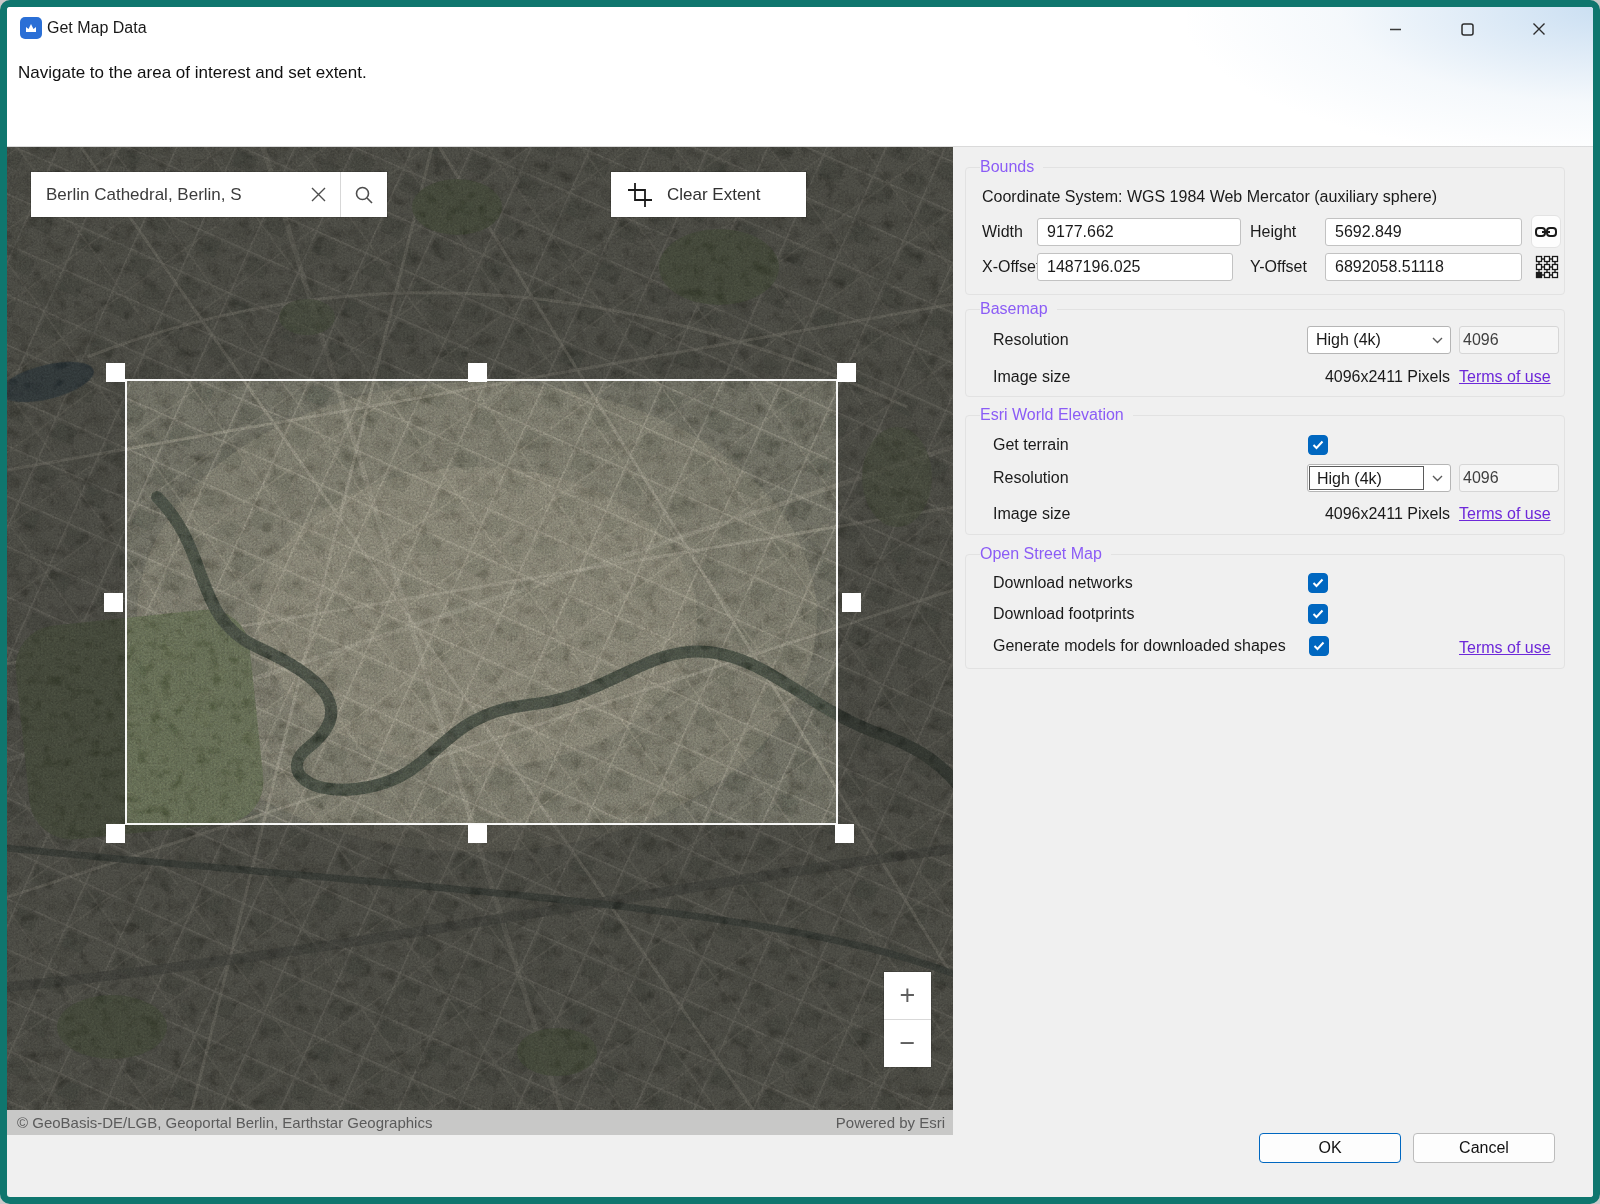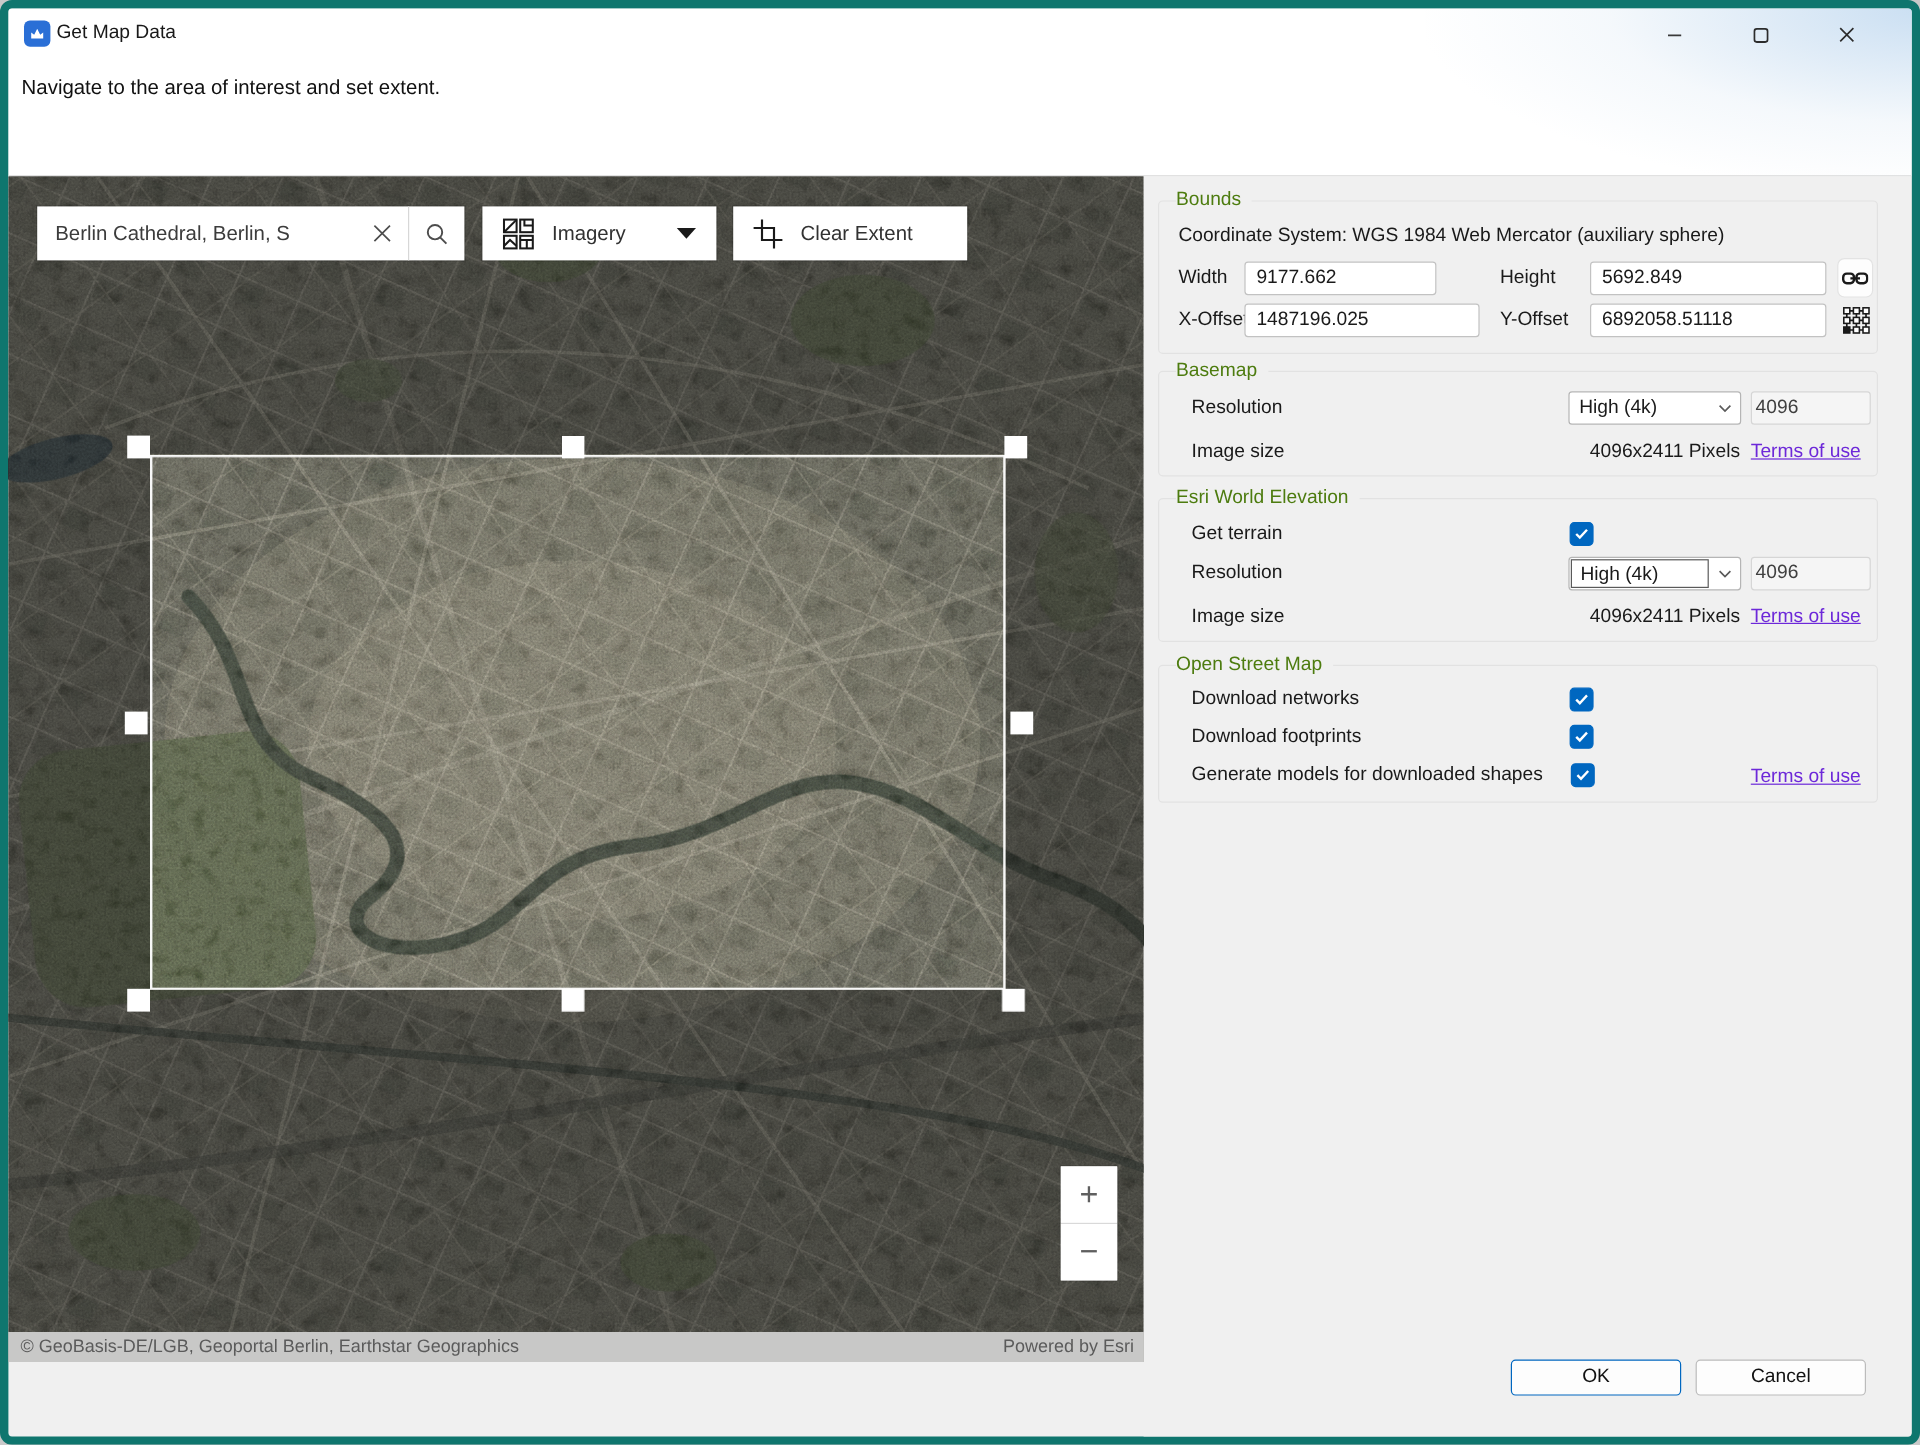--- a/index.html
+++ b/index.html
@@ -44,21 +44,21 @@
   .zoomctl .zsep { height:1px; background:#d9d9d9; }
 
   .attribution { position:absolute; left:0; bottom:0; width:946px; height:25px; background:rgba(210,210,210,.93);
      display:flex; align-items:center; font-size:15px; color:#5b5b5b; }
   .attribution .aleft { padding-left:10px; flex:1; white-space:nowrap; }
   .attribution .aright { padding-right:8px; white-space:nowrap; }
 
   
   .panel { position:absolute; left:946px; top:140px; width:654px; height:1064px; background:#f0f0f0; font-size:16px; color:#1a1a1a; }
   .group-border { position:absolute; left:12px; width:600px; border:1px solid #e2e2e2; border-radius:4px; }
-  .gtitle { position:absolute; left:27px; height:20px; line-height:20px; background:#f0f0f0; padding-right:9px; font-size:16px; color:#4d7c0f; }
+  .gtitle { position:absolute; left:27px; height:20px; line-height:20px; background:#f0f0f0; padding-right:9px; font-size:16px; color:#8b5cf6; }
   .plabel { position:absolute; height:28px; line-height:28px; white-space:nowrap; }
   .pinput { position:absolute; height:28px; background:#fff; border:1px solid #c2c2c2; border-radius:3px; font-family:"Liberation Sans",sans-serif; font-size:16px; color:#1a1a1a; padding:0 0 0 9px; }
   .combo { position:absolute; height:28px; background:#fff; border:1px solid #b5b5b5; border-radius:3px; display:flex; align-items:center; }
   .combo .cval { padding-left:8px; flex:1; font-size:16px; color:#1a1a1a; }
   .combo .chev { width:26px; display:flex; justify-content:center; }
   .combo.focused .cval { outline:1px solid #5a5a5a; outline-offset:-1px; align-self:stretch; line-height:26px; margin:1px 0 1px 1px; }
   .dimfield { position:absolute; height:28px; background:#f5f5f5; border:1px solid #d6d6d6; border-radius:3px; color:#404040; line-height:26px; padding-left:3px; }
   .checkbox { position:absolute; width:20px; height:20px; border-radius:4px; border:1px solid #8a8a8a; background:#fff; display:flex; align-items:center; justify-content:center; }
   .checkbox.checked { background:#0067c0; border-color:#0067c0; }
   .checkbox svg { display:none; }
@@ -187,36 +187,20 @@
       </button>
       <div class="vdiv"></div>
       <button class="icon-cell">
         <svg width="20" height="20" viewBox="0 0 20 20">
           <circle cx="8.5" cy="8.5" r="6" fill="none" stroke="#4d4d4d" stroke-width="1.6"></circle>
           <line x1="13" y1="13" x2="18" y2="18" stroke="#4d4d4d" stroke-width="1.6"></line>
         </svg>
       </button>
     </div>
 
-    <div class="map-btn imagery-btn">
-      <span class="lead-icon">
-        <svg width="28" height="28" viewBox="0 0 28 28" fill="none" stroke="#1a1a1a" stroke-width="1.7">
-          <rect x="2" y="2" width="10.5" height="10.5"></rect>
-            <rect x="15.5" y="2" width="10.5" height="10.5"></rect>
-          <rect x="2" y="15.5" width="10.5" height="10.5"></rect>
-            <rect x="15.5" y="15.5" width="10.5" height="10.5"></rect>
-          <path d="M2 12.5 L12.5 2"></path>
-            <path d="M19 2 V7 H26"></path>
-          <path d="M2 24 L7 19 L12.5 24"></path>
-            <path d="M15.5 19 H26 M21 19 V26"></path>
-        </svg>
-      </span>
-      <span class="blabel">Imagery</span>
-      <span class="tri"></span>
-    </div>
 
     <button class="map-btn clear-btn" style="border:none">
       <span class="lead-icon">
         <svg width="26" height="26" viewBox="0 0 26 26" fill="none" stroke="#1a1a1a" stroke-width="1.8">
           <path d="M8 1 V18 H25"></path>
             <path d="M1 8 H18 V25"></path>
         </svg>
       </span>
       <span class="blabel">Clear Extent</span>
     </button>
@@ -233,21 +217,21 @@
     </div>
   </div>
 
   <div class="panel">
 
     <div class="group-border" style="top:20px; height:128px"></div>
     <div class="gtitle" style="top:10px">Bounds</div>
     <div class="plabel" style="left:29px; top:39px; height:22px; line-height:22px">Coordinate System: WGS 1984 Web Mercator (auxiliary sphere)</div>
 
     <div class="plabel" style="left:29px; top:71px">Width</div>
-    <input class="pinput" style="left: 84px; top: 71px; width: 160px;" value="9177.662">
+    <input class="pinput" style="left: 84px; top: 71px; width: 204px;" value="9177.662">
     <div class="plabel" style="left:297px; top:71px">Height</div>
     <input class="pinput" style="left: 372px; top: 71px; width: 197px;" value="5692.849">
     <button class="iconbtn" style="left:578px; top:68px">
       <svg width="22" height="14" viewBox="0 0 22 14" fill="none" stroke="#1a1a1a" stroke-width="2">
         <rect x="1" y="3" width="9" height="8" rx="3"></rect>
           <rect x="12" y="3" width="9" height="8" rx="3"></rect>
           <line x1="7" y1="7" x2="15" y2="7"></line>
       </svg>
     </button>
 

